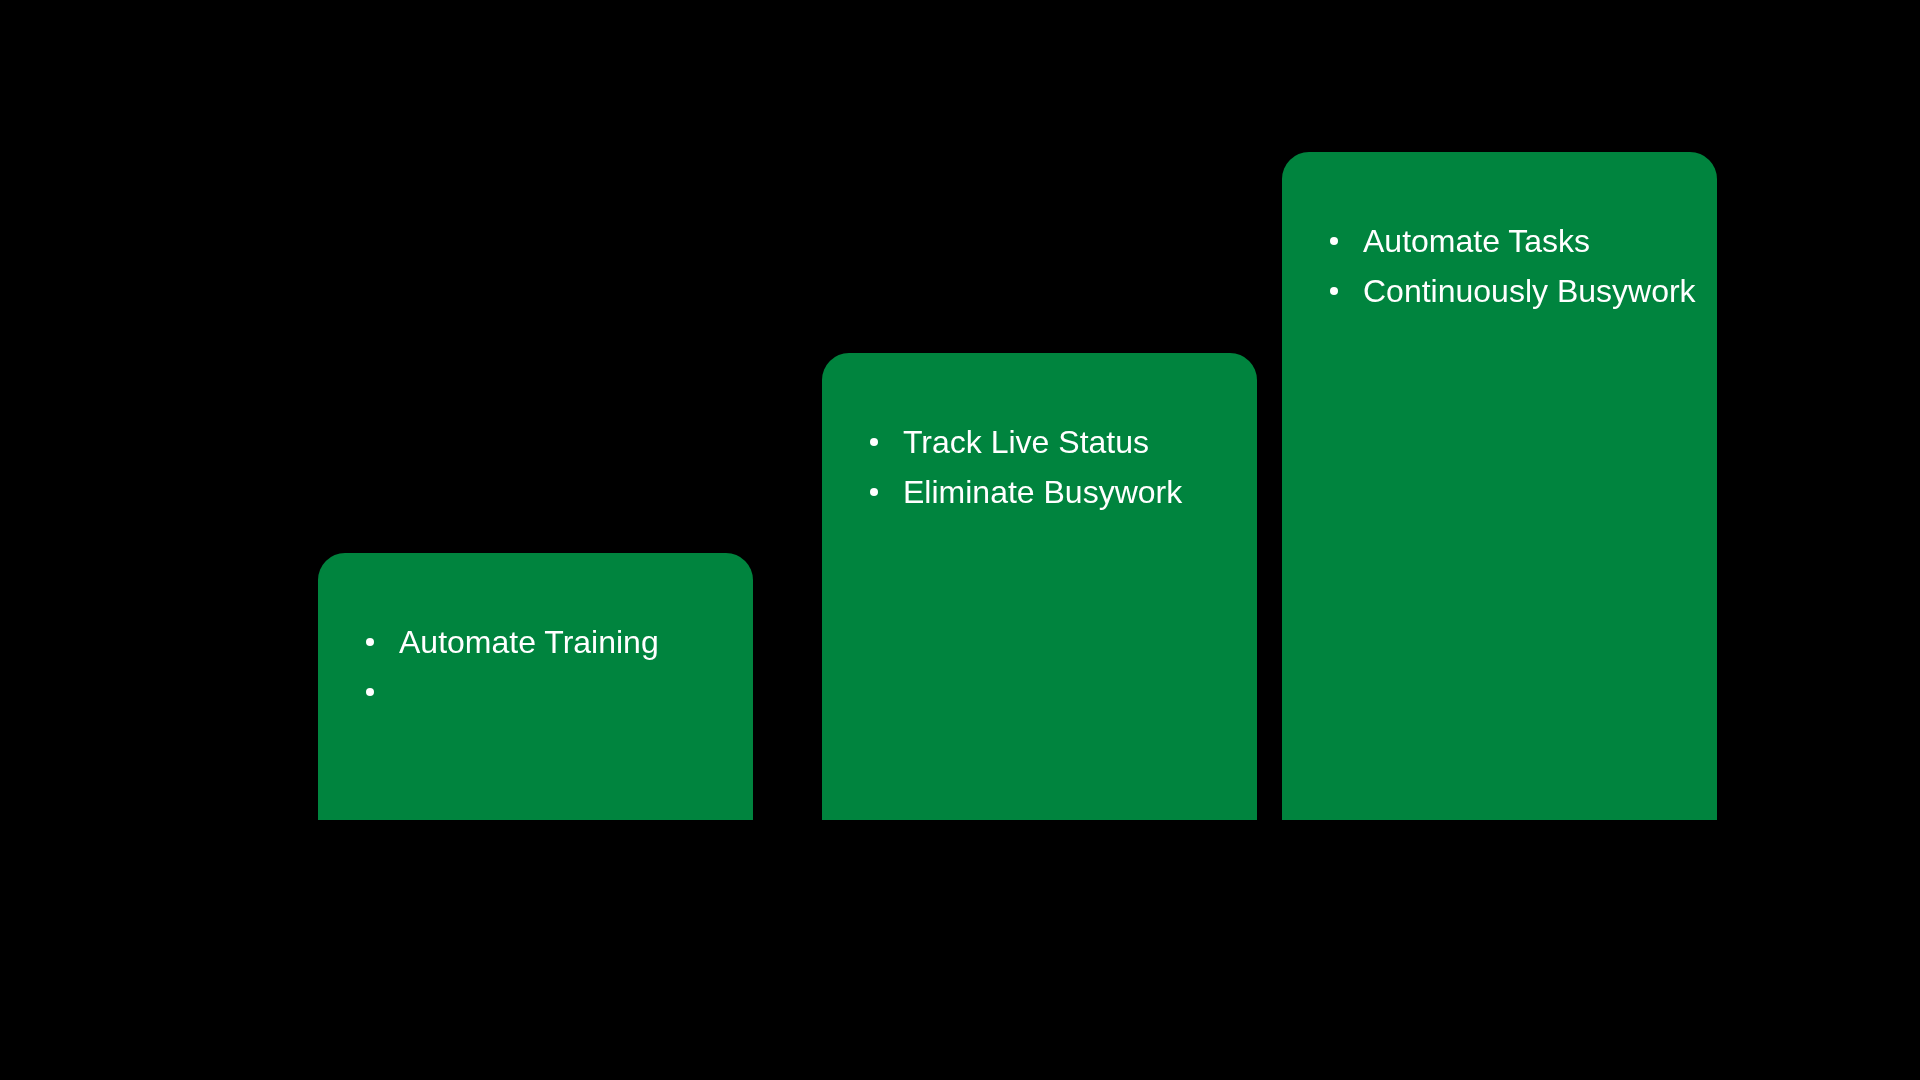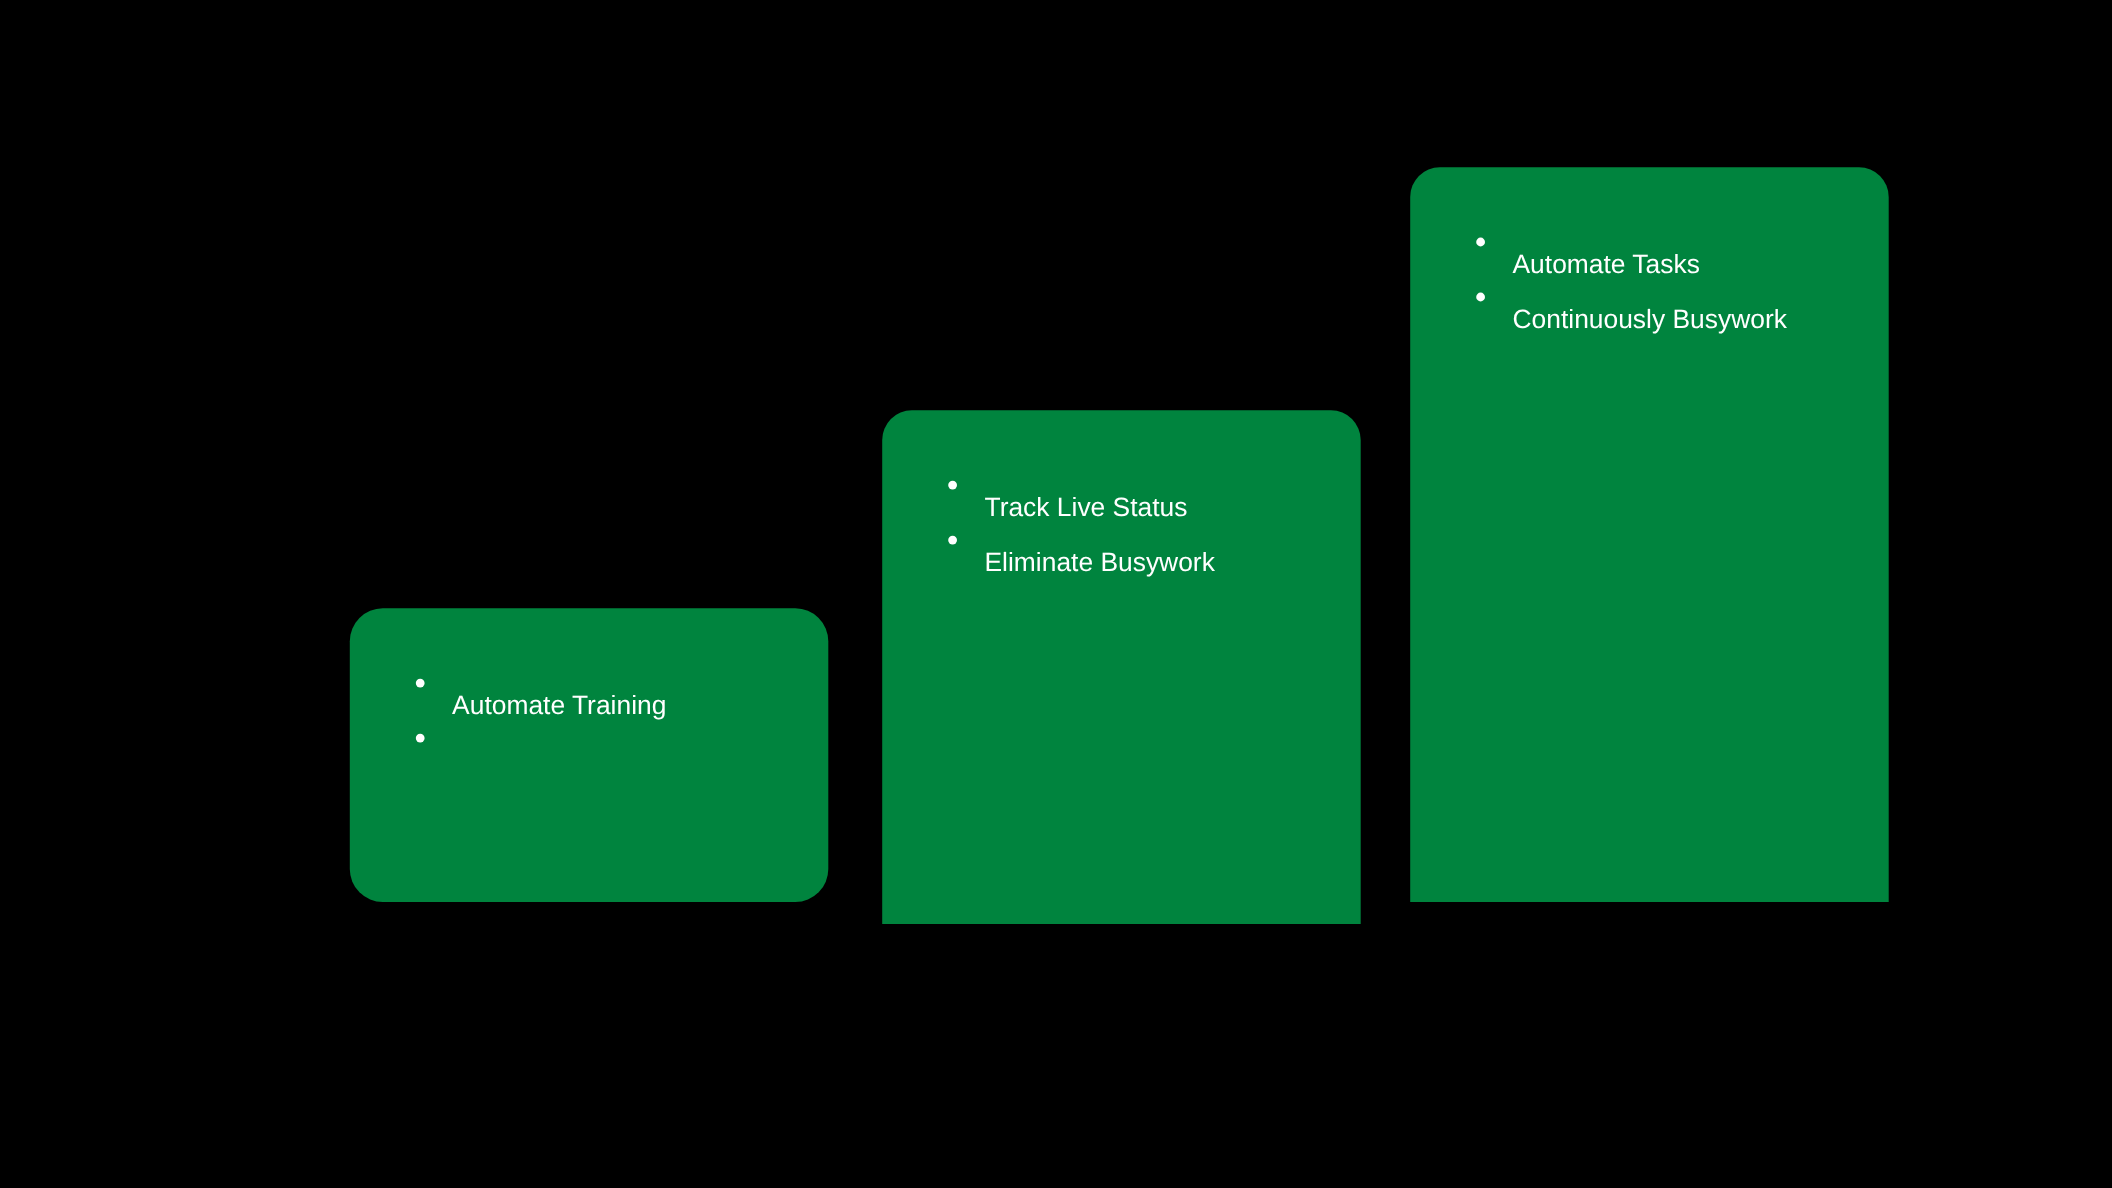--- a/index.html
+++ b/index.html
@@ -18,36 +18,36 @@
     background: var(--bg-color);
     overflow: hidden;
     font-family: "Liberation Sans", sans-serif;
   }
   .bar {
     position: absolute;
     background: var(--bar-color);
     border-radius: 27px 27px 0 0;
   }
   
-  .bar-1 { left: 318px;  top: 553px; width: 435px; height: 267px; border-radius: 30px; }
-  .bar-2 { left: 802px;  top: 353px; width: 435px; height: 467px; margin-top: 20px; }
+  .bar-1 { left: 318px;  top: 553px; width: 435px; height: 267px; }
+  .bar-2 { left: 822px;  top: 353px; width: 435px; height: 467px; }
   .bar-3 { left: 1282px; top: 152px; width: 435px; height: 668px; }
 
   .bullets {
     padding-top: 64px;
     display: flex;
     flex-direction: column;
   }
   .bullet-row {
     display: flex;
-    align-items: flex-start;
+    align-items: center;
     height: 50px;
-    padding-left: 60px;
+    padding-left: 48px;
     color: var(--text-color);
-    font-size: 24px;
+    font-size: 32px;
     font-weight: 400;
     line-height: 50px;
     white-space: nowrap;
   }
   .dot {
     flex: none;
     width: 8px;
     height: 8px;
     border-radius: 50%;
     background: var(--text-color);

